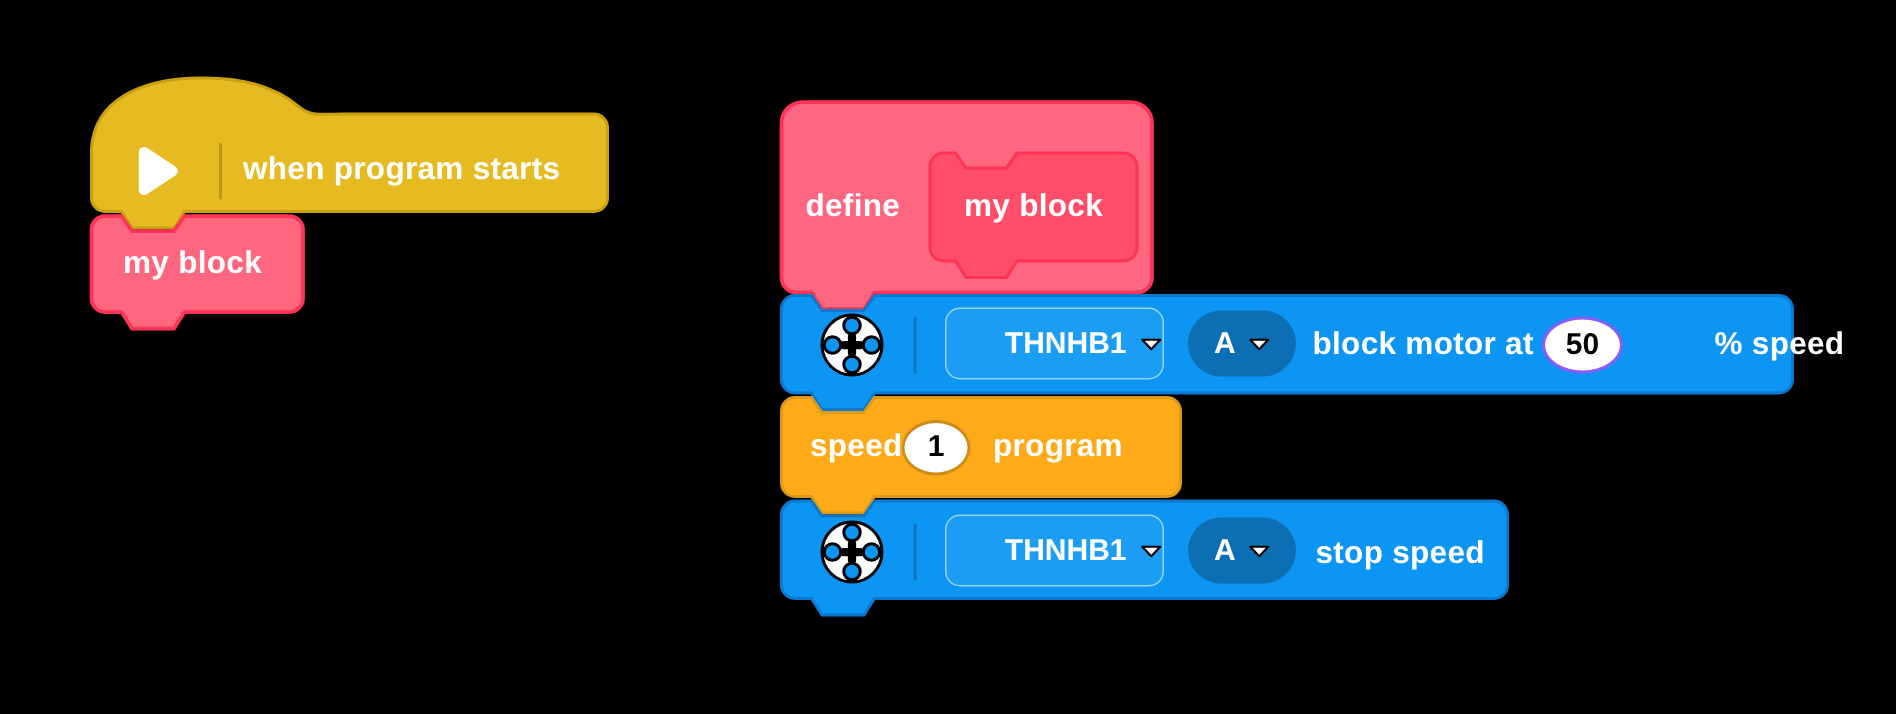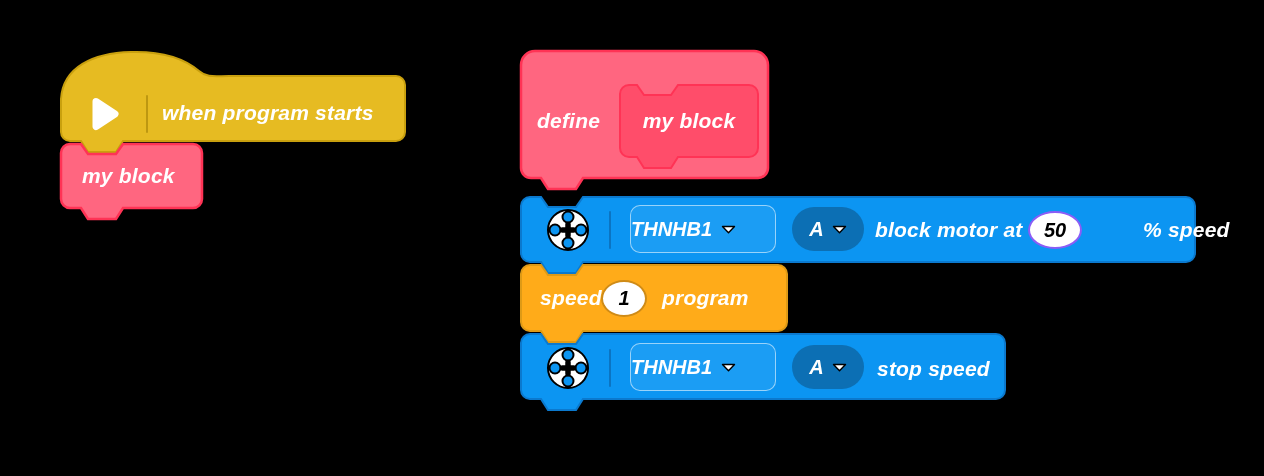--- a/index.html
+++ b/index.html
@@ -1,30 +1,30 @@
 <!DOCTYPE html>
 <html style="--canvas-bg: #000000; --yellow: #E6BB22; --yellow-border: #C9A00E; --yellow-divider: #BD9711; --pink: #FF6680; --pink-dark: #FF4D6A; --pink-border: #FF3355; --blue: #0C95F2; --blue-border: #0B79CE; --blue-dropdown: #1B9DF4; --blue-pill: #0C6FB4; --blue-divider: #0B74C2; --orange: #FFAB19; --orange-border: #DE9A16; --oval-border-orange: #CF8B17; --text: #FFFFFF;"><head>
 <meta charset="utf-8">
 <style>
   html,body{margin:0;padding:0;background:#000;}
   .canvas{
     position:relative;width:1264px;height:476px;background:var(--canvas-bg,#000);
     font-family:"Liberation Sans", sans-serif;overflow:hidden;
   }
-  .block{position:absolute;font-style:italic;}
+  .block{position:absolute;}
   .block > svg.shape{position:absolute;left:0;top:0;overflow:visible;}
   .lbl{
     position:absolute;color:var(--text,#fff);font-weight:700;font-size:21px;
     line-height:28px;white-space:nowrap;letter-spacing:.2px;
   }
   .divider{position:absolute;width:2px;border-radius:1px;}
   .divider.yellow{background:var(--yellow-divider,#BD9711);}
   .divider.blue{background:var(--blue-divider,#0B74C2);}
   .dropdown{
-    position:absolute;display:flex;align-items:center;justify-content:flex-start;gap:9px;
+    position:absolute;display:flex;align-items:center;justify-content:flex-end;gap:9px;
     background:var(--blue-dropdown,#1B9DF4);border:1.5px solid rgba(255,255,255,.55);
     border-radius:10px;box-sizing:border-box;cursor:pointer;
   }
   .dropdown .dd-text{color:#fff;font-weight:700;font-size:20px;white-space:nowrap;}
   .pill{
     position:absolute;display:flex;align-items:center;justify-content:center;gap:8px;
     background:var(--blue-pill,#0C6FB4);border-radius:22px;cursor:pointer;
   }
   .pill .dd-text{color:#fff;font-weight:700;font-size:20px;}
   .oval{
@@ -52,21 +52,21 @@
     <div class="lbl" style="left:101px;top:48px;">when program starts</div>
   </div>
 
   <div class="block" style="left:61px;top:144px;width:141px;height:75px;">
     <svg class="shape" width="141" height="75" viewBox="0 0 141 75">
       <path d="M 9,0 H 20 L 27,10 H 55 L 62,0 H 132 A 9 9 0 0 1 141,9 V 55 A 9 9 0 0 1 132,64 H 62 L 55,75 H 27 L 20,64 H 9 A 9 9 0 0 1 0,55 V 9 A 9 9 0 0 1 9,0 Z" fill="var(--pink,#FF6680)" stroke="var(--pink-border,#FF3355)" stroke-width="2.5"></path>
     </svg>
     <div class="lbl" style="left:21px;top:18px;">my block</div>
   </div>
 
-  <div class="block" style="left:521px;top:51px;width:222px;height:138px;">
+  <div class="block" style="left:521px;top:68px;width:222px;height:138px;">
     <svg class="shape" width="247" height="138" viewBox="0 0 247 138">
       <path d="M 14,0 H 233 A 14 14 0 0 1 247,14 V 117 A 10 10 0 0 1 237,127 H 62 L 55,138 H 27 L 20,127 H 10 A 10 10 0 0 1 0,117 V 14 A 14 14 0 0 1 14,0 Z" fill="var(--pink,#FF6680)" stroke="var(--pink-border,#FF3355)" stroke-width="2.5"></path>
     </svg>
     <div class="lbl" style="left:16px;top:56px;">define</div>
 
     <div class="block" style="left:99px;top:34px;width:138px;height:83px;">
       <svg class="shape" width="138" height="83" viewBox="0 0 138 83">
         <path d="M 9,0 H 17 L 24,10 H 51 L 58,0 H 129 A 9 9 0 0 1 138,9 V 63 A 9 9 0 0 1 129,72 H 58 L 51,83 H 24 L 17,72 H 9 A 9 9 0 0 1 0,63 V 9 A 9 9 0 0 1 9,0 Z" fill="var(--pink-dark,#FF4D6A)" stroke="var(--pink-border,#FF3355)" stroke-width="2"></path>
       </svg>
       <div class="lbl" style="left:0;top:22px;width:138px;text-align:center;">my block</div>

